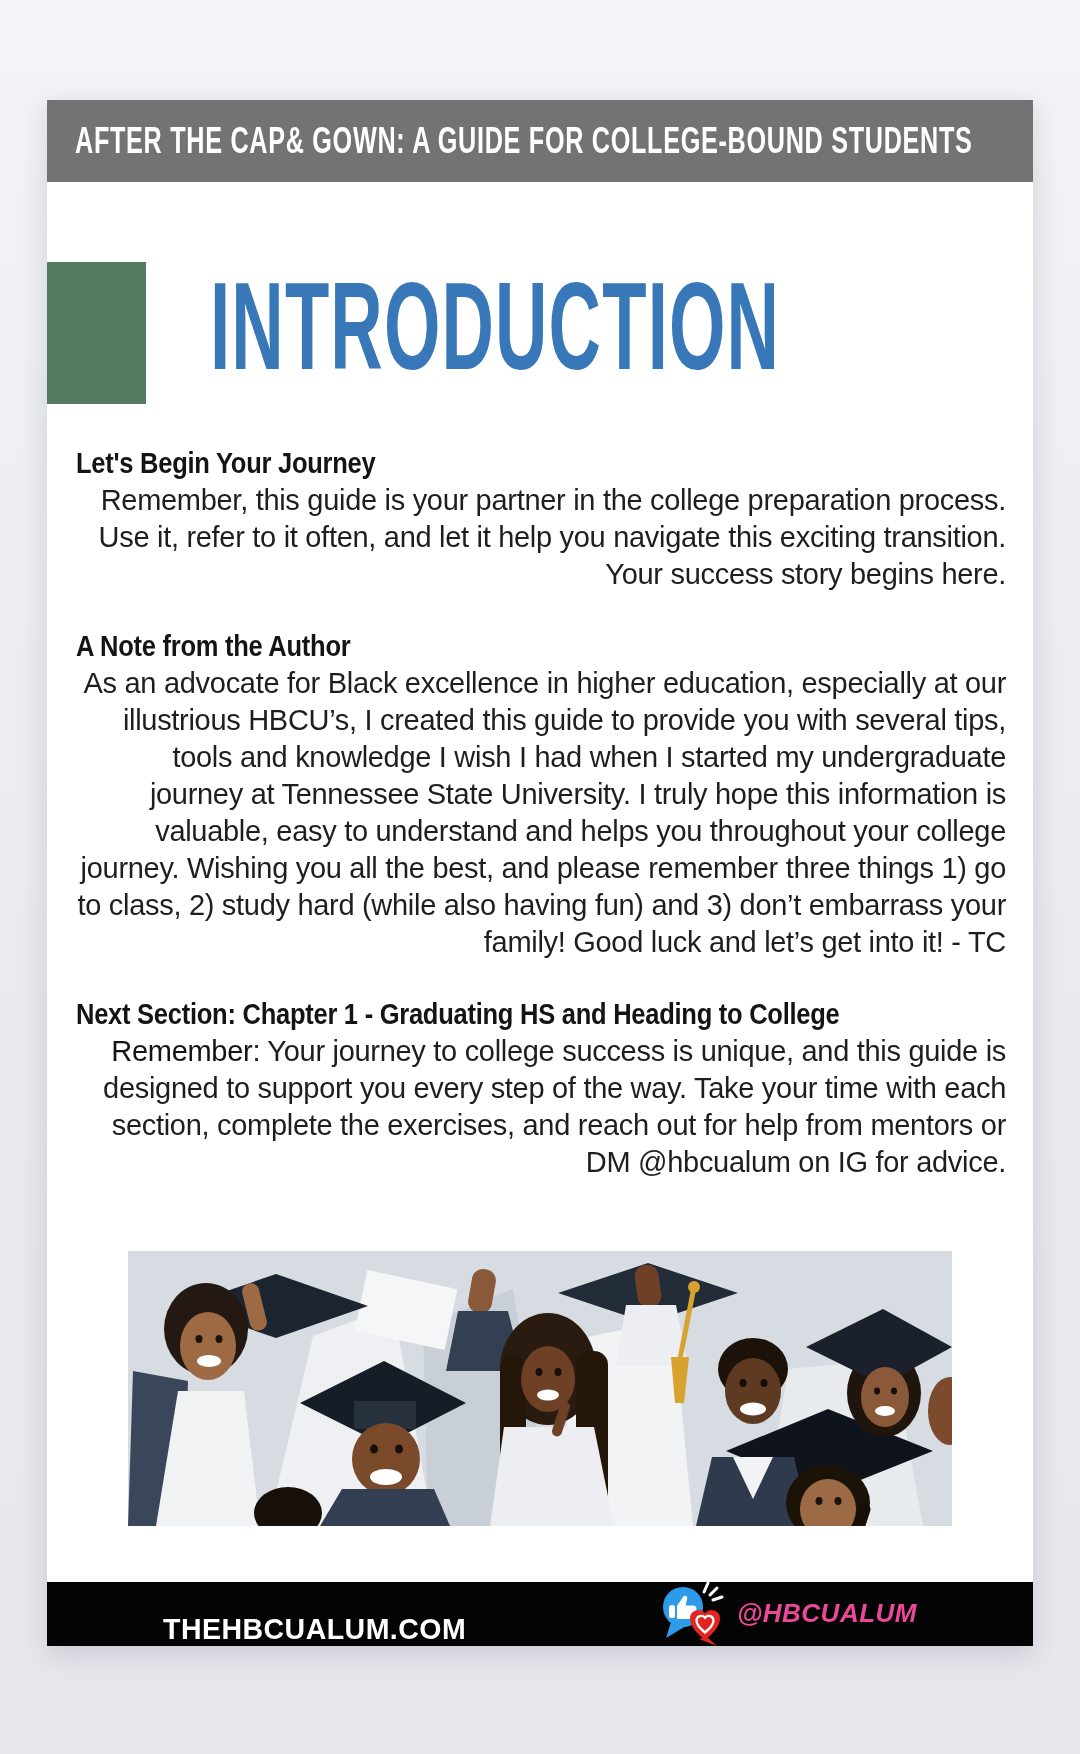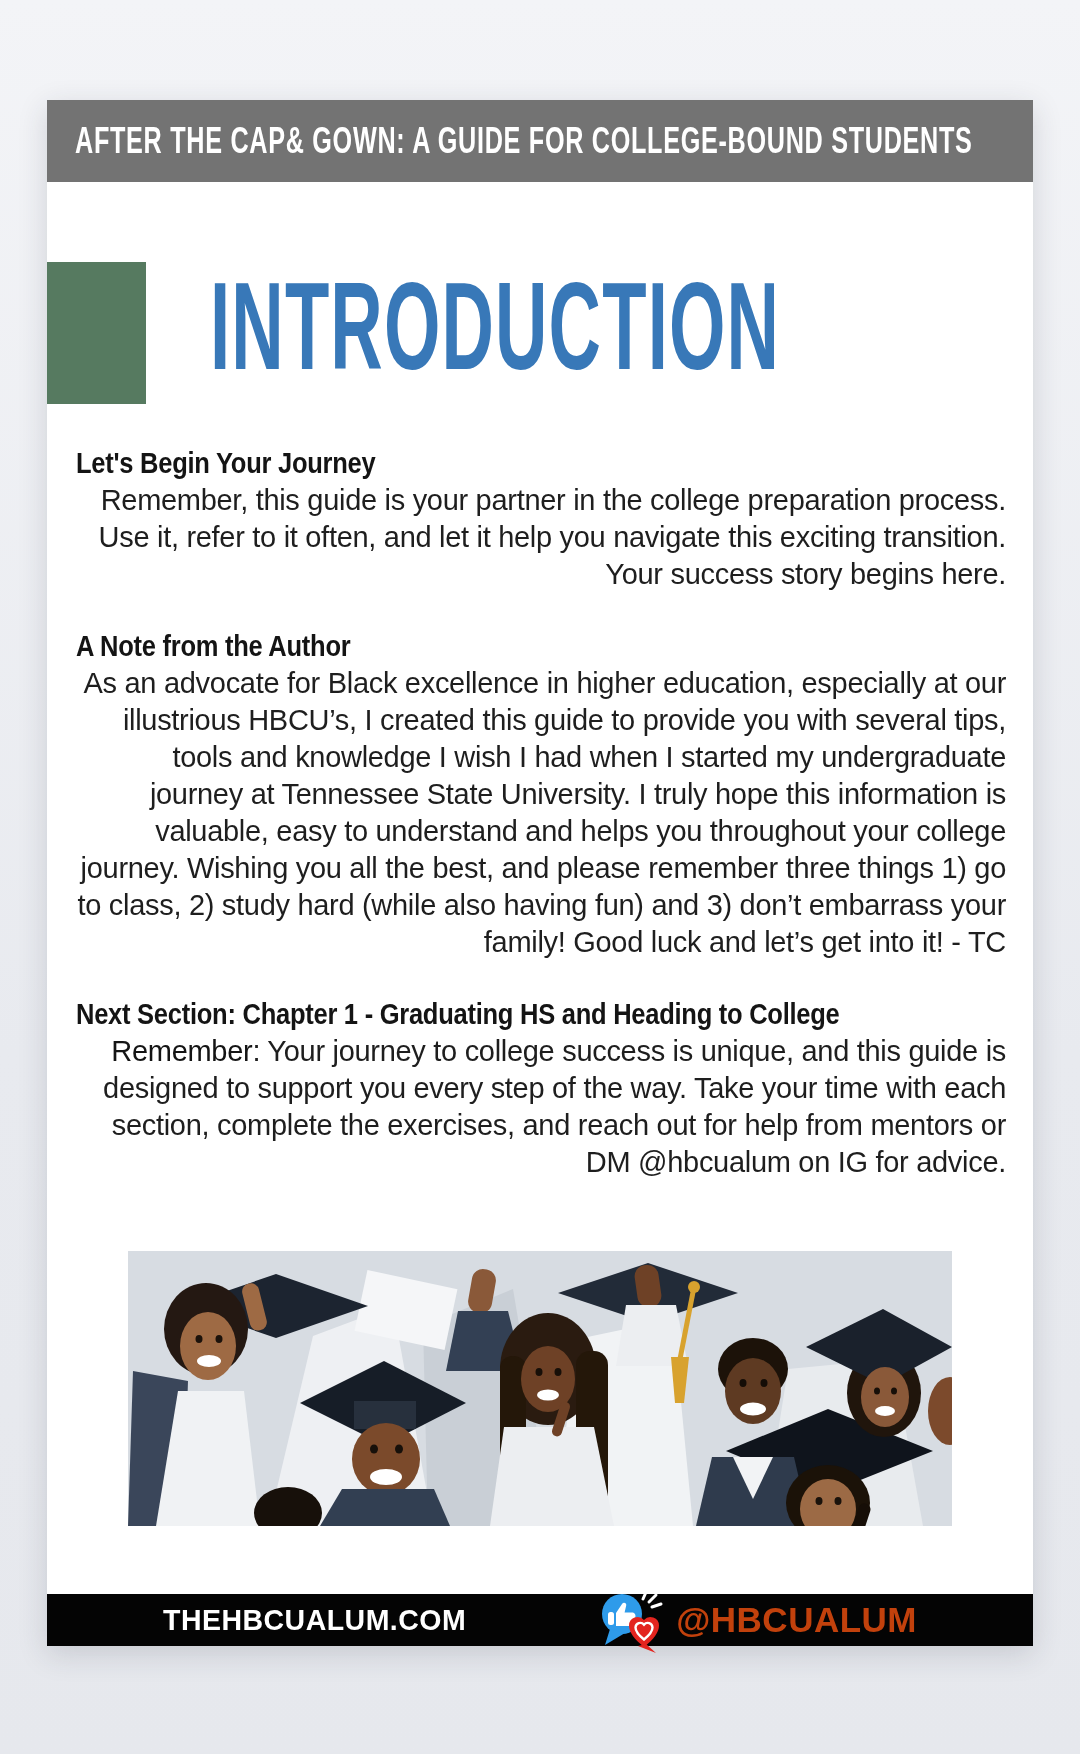--- a/index.html
+++ b/index.html
@@ -38,30 +38,30 @@
     white-space:nowrap;display:inline-block;transform:scaleX(0.88);transform-origin:left center;
   }
   .sec-body{margin:0 0 35px 0;text-align:right;}
   .sec-body.last{margin-bottom:0;}
   .lead-bold{font-weight:400;color:#141414;}
   .illustration{
     position:absolute;left:81px;top:1151px;width:824px;height:275px;overflow:hidden;
   }
   .illustration svg{display:block;width:100%;height:100%;}
   .footer-bar{
-    position:absolute;left:0;right:0;bottom:0;height:52px;background:#040404;
-    display:flex;align-items:center;justify-content:space-between;
+    position:absolute;left:0;right:0;bottom:0;height:64px;background:#040404;
+    display:flex;align-items:flex-end;justify-content:space-between;
     padding:0 116px;box-sizing:border-box;
   }
   .footer-site{
     color:#ffffff;font-size:30px;font-weight:700;letter-spacing:0.5px;white-space:nowrap;
     transform:scaleX(0.95);transform-origin:left center;
   }
   .footer-social{display:flex;align-items:center;gap:10px;}
-  .footer-handle{color:#c2410c;font-size:35px;font-weight:700;letter-spacing:0.5px;white-space:nowrap;}
+  .footer-handle{color:#ec4899;font-size:26px;font-weight:700;letter-spacing:0.5px;white-space:nowrap;font-style:italic;}
 </style>
 </head>
 <body>
 
 <div class="page">
 
   <div class="header-bar">
     <span class="header-title">AFTER THE CAP&amp; GOWN: A GUIDE FOR COLLEGE-BOUND STUDENTS</span>
   </div>
 

